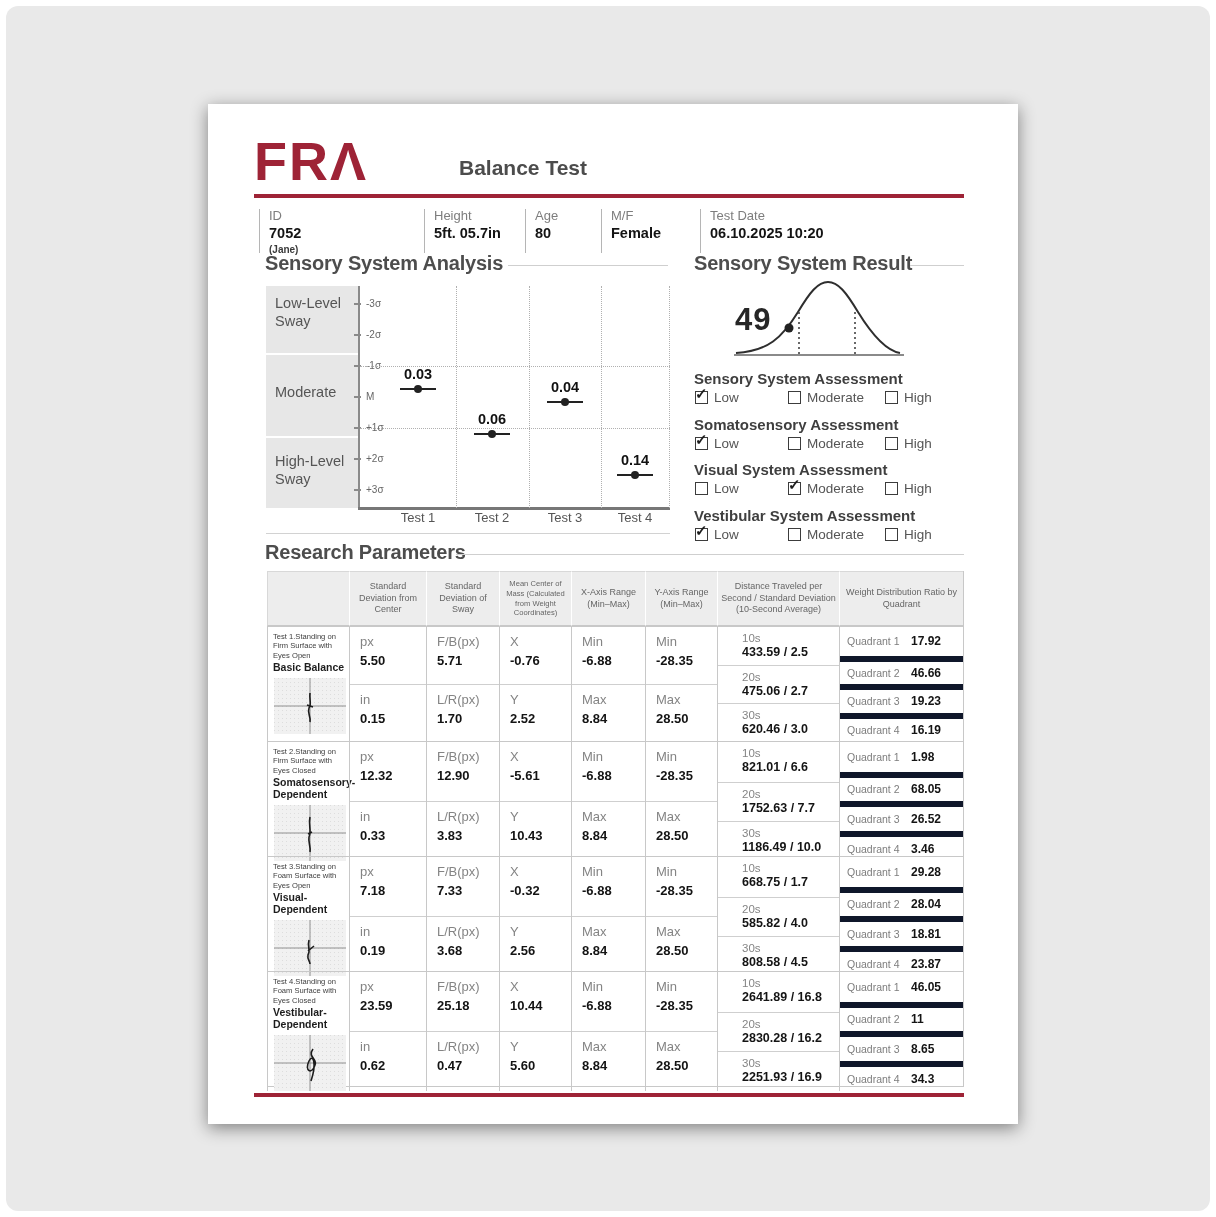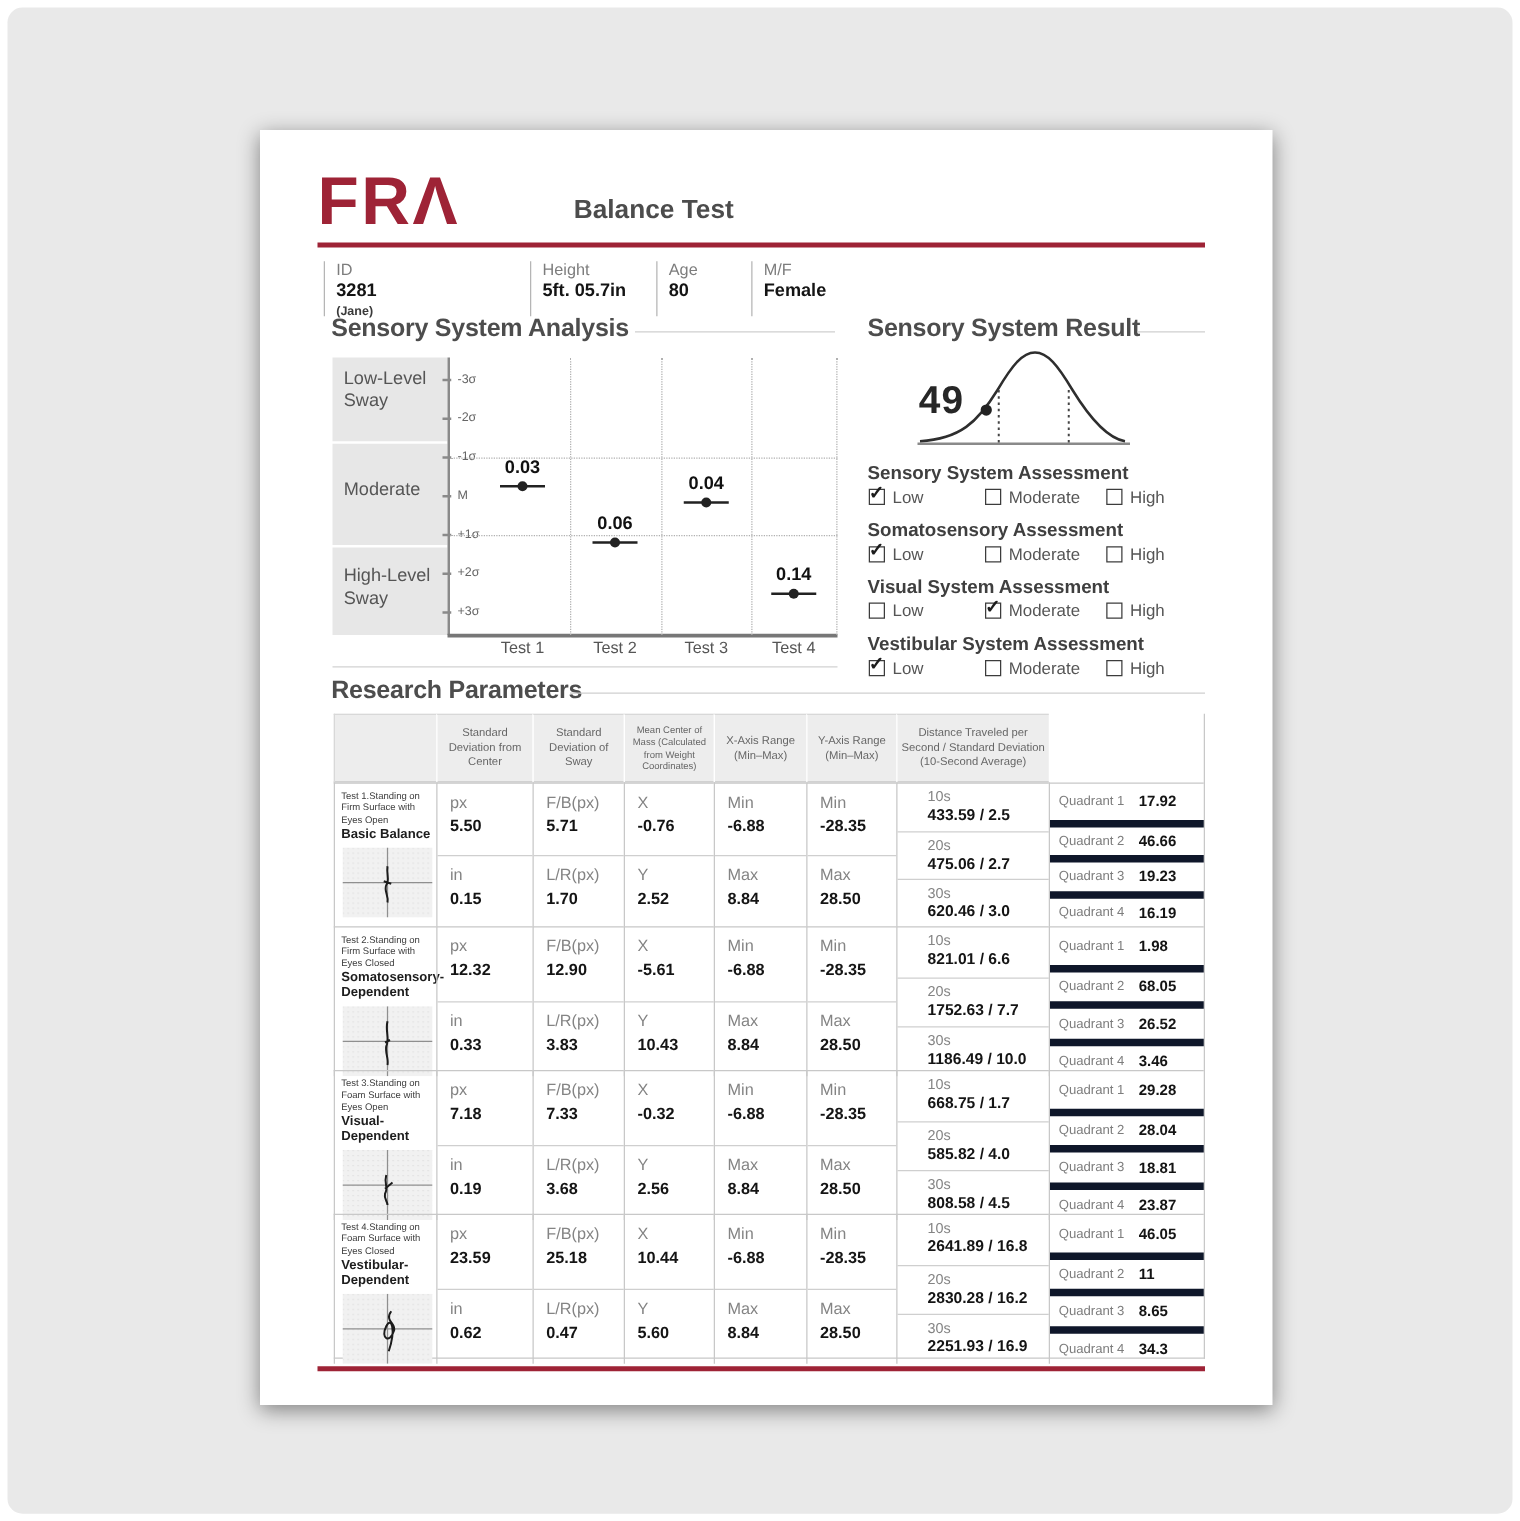--- a/index.html
+++ b/index.html
@@ -91,34 +91,38 @@
 
 <div class="canvas">
 <div class="page">
 
   <div class="abs logo">FRΛ</div>
   <div class="abs doc-title">Balance Test</div>
   <div class="abs rule-red rule-top"></div>
 
   <div class="abs pfield" style="left:51px;width:158px;">
     <div class="plabel">ID</div>
-    <div class="pvalue">3281</div>
+    <div class="pvalue">7052</div>
     <div class="psub">(Jane)</div>
   </div>
   <div class="abs pfield" style="left:216px;width:95px;">
     <div class="plabel">Height</div>
     <div class="pvalue">5ft. 05.7in</div>
   </div>
   <div class="abs pfield" style="left:317px;width:70px;">
     <div class="plabel">Age</div>
     <div class="pvalue">80</div>
   </div>
   <div class="abs pfield" style="left:393px;width:92px;">
     <div class="plabel">M/F</div>
     <div class="pvalue">Female</div>
+  </div>
+  <div class="abs pfield" style="left:492px;width:230px;">
+    <div class="plabel">Test Date</div>
+    <div class="pvalue">06.10.2025 10:20</div>
   </div>
 
   <div class="abs sec-title" style="left:57px;top:148px;">Sensory System Analysis</div>
   <div class="abs sec-line" style="left:300px;top:161px;width:160px;"></div>
 
   <div id="chart" class="abs" style="left:0;top:0;width:810px;height:440px;">
     <div class="abs band" style="top:182px;height:67px;">Low-Level Sway</div>
     <div class="abs band" style="top:251px;height:81px;padding-top:28px;">Moderate</div>
     <div class="abs band" style="top:334px;height:70px;padding-top:14px;">High-Level Sway</div>
 
@@ -265,20 +269,21 @@
 
   <div class="abs rtable">
     <div class="trow hrow">
       <div class="hcell first"></div>
       <div class="hcell">Standard Deviation from Center</div>
       <div class="hcell">Standard Deviation of Sway</div>
       <div class="hcell tiny">Mean Center of Mass (Calculated from Weight Coordinates)</div>
       <div class="hcell">X-Axis Range (Min–Max)</div>
       <div class="hcell">Y-Axis Range (Min–Max)</div>
       <div class="hcell">Distance Traveled per Second / Standard Deviation (10-Second Average)</div>
+      <div class="hcell">Weight Distribution Ratio by Quadrant</div>
     </div>
     <div id="table-body">
     <div class="trow brow">
       <div class="bcell testcell">
         <div class="tdesc">Test 1.Standing on Firm Surface with Eyes Open</div>
         <div class="tname">Basic Balance</div>
         <svg class="thumb" width="72" height="56" viewBox="0 0 72 56">
           <rect x="0" y="0" width="72" height="56" fill="url(#gridpat)"></rect>
           <line x1="0" y1="28" x2="72" y2="28" stroke="#8f8f8f" stroke-width="1"></line>
           <line x1="36" y1="0" x2="36" y2="56" stroke="#8f8f8f" stroke-width="1"></line>

